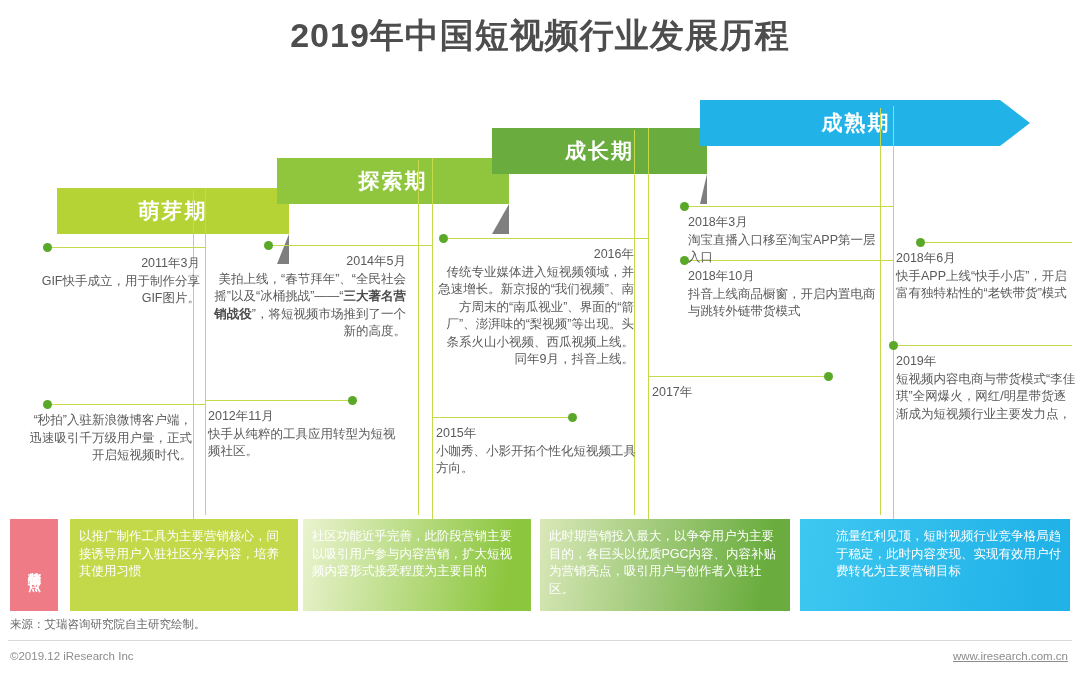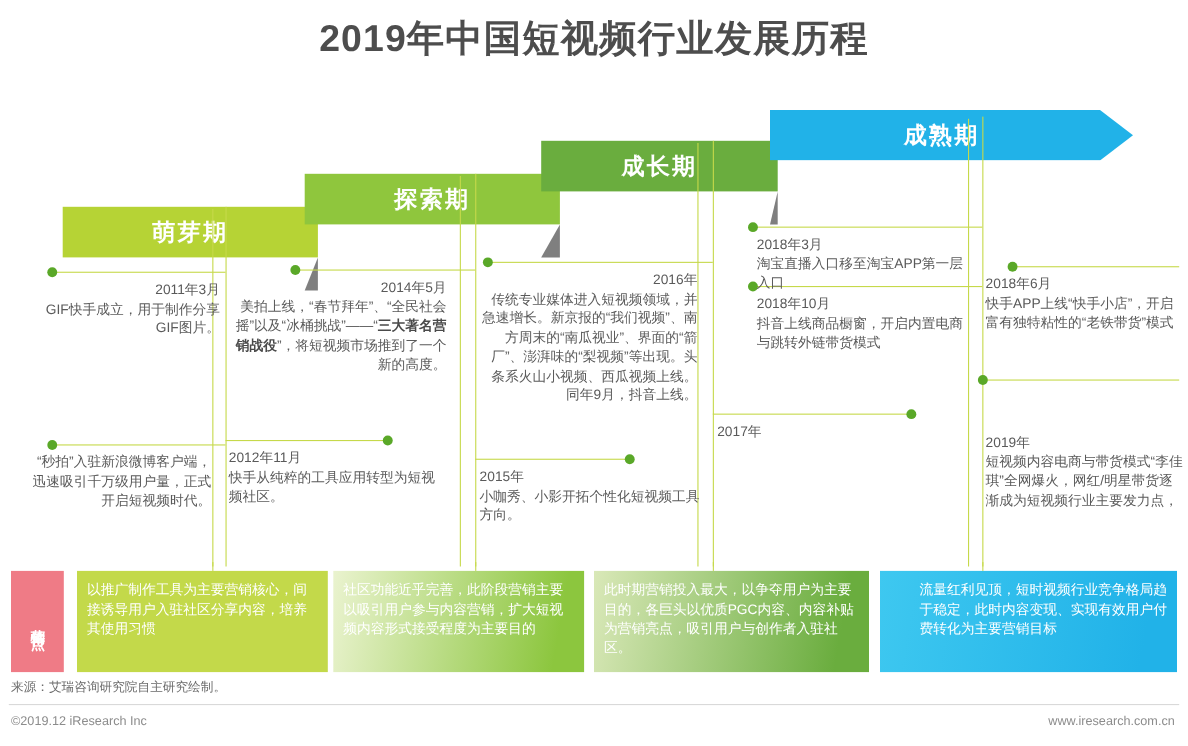--- a/index.html
+++ b/index.html
@@ -128,20 +128,21 @@
     position: absolute;
     left: 10px; top: 650px;
     font-size: 11.5px;
     color: #8c8c8c;
   }
   #site {
     position: absolute;
     right: 12px; top: 650px;
     font-size: 11.5px;
     color: #8c8c8c;
+    text-decoration: underline;
   }
 </style>
 </head>
 <body>
 
 <div id="title">2019年中国短视频行业发展历程</div>
 
 <div id="banners">
     <div class="banner" style="left: 57px; top: 188px; width: 232px; background: rgb(182, 211, 53);">
       <span>萌芽期</span>
@@ -194,21 +195,21 @@
     <div class="entry ra" style="left: 30px; top: 145px; width: 170px;"><span class="date">2011年3月</span><span>GIF快手成立，用于制作分享GIF图片。</span></div>
     <div class="entry ra" style="left: 22px; top: 302px; width: 170px;"><span>“秒拍”入驻新浪微博客户端，迅速吸引千万级用户量，正式开启短视频时代。</span></div>
     <div class="entry la" style="left: 208px; top: 298px; width: 190px;"><span class="date">2012年11月</span><span>快手从纯粹的工具应用转型为短视频社区。</span></div>
     <div class="entry ra" style="left: 208px; top: 143px; width: 198px;"><span class="date">2014年5月</span><span><span>美拍上线，“春节拜年”、“全民社会摇”以及“冰桶挑战”——“</span><b>三大著名营销战役</b><span>”，将短视频市场推到了一个新的高度。</span></span></div>
     <div class="entry ra" style="left: 438px; top: 136px; width: 196px;"><span class="date">2016年</span><span>传统专业媒体进入短视频领域，并急速增长。新京报的“我们视频”、南方周末的“南瓜视业”、界面的“箭厂”、澎湃味的“梨视频”等出现。头条系火山小视频、西瓜视频上线。同年9月，抖音上线。</span></div>
     <div class="entry la" style="left: 436px; top: 315px; width: 200px;"><span class="date">2015年</span><span>小咖秀、小影开拓个性化短视频工具方向。</span></div>
     <div class="entry la" style="left: 688px; top: 104px; width: 190px;"><span class="date">2018年3月</span><span>淘宝直播入口移至淘宝APP第一层入口</span></div>
     <div class="entry la" style="left: 688px; top: 158px; width: 190px;"><span class="date">2018年10月</span><span>抖音上线商品橱窗，开启内置电商与跳转外链带货模式</span></div>
     <div class="entry la" style="left: 652px; top: 274px; width: 200px;"><span class="date">2017年</span></div>
     <div class="entry la" style="left: 896px; top: 140px; width: 180px;"><span class="date">2018年6月</span><span>快手APP上线“快手小店”，开启富有独特粘性的“老铁带货”模式</span></div>
-    <div class="entry la" style="left: 896px; top: 243px; width: 180px; margin-top: 41px;"><span class="date">2019年</span><span>短视频内容电商与带货模式“李佳琪”全网爆火，网红/明星带货逐渐成为短视频行业主要发力点，</span></div>
+    <div class="entry la" style="left: 896px; top: 243px; width: 180px;"><span class="date">2019年</span><span>短视频内容电商与带货模式“李佳琪”全网爆火，网红/明星带货逐渐成为短视频行业主要发力点，</span></div>
   </div>
 
 <div id="market-row">
   <div id="market-label" style="background: rgb(239, 123, 134);">营销特点</div>
 <div class="mbox" style="left: 70px; width: 228px; background: rgb(195, 217, 74);">以推广制作工具为主要营销核心，间接诱导用户入驻社区分享内容，培养其使用习惯</div>
     <div class="mbox" style="left: 303px; width: 228px; background: linear-gradient(100deg, rgb(234, 243, 207) 0%, rgb(140, 198, 62) 88%);">社区功能近乎完善，此阶段营销主要以吸引用户参与内容营销，扩大短视频内容形式接受程度为主要目的</div>
     <div class="mbox" style="left: 540px; width: 250px; background: linear-gradient(100deg, rgb(217, 232, 184) 0%, rgb(106, 173, 62) 88%);">此时期营销投入最大，以争夺用户为主要目的，各巨头以优质PGC内容、内容补贴为营销亮点，吸引用户与创作者入驻社区。</div>
     <div class="mbox" style="left: 800px; width: 270px; background: linear-gradient(100deg, rgb(62, 200, 240) 0%, rgb(33, 178, 232) 88%); padding-left: 36px;">流量红利见顶，短时视频行业竞争格局趋于稳定，此时内容变现、实现有效用户付费转化为主要营销目标</div>
     <div class="mtick" style="left: 193px; background: rgb(198, 217, 74);"></div>
     <div class="mtick" style="left: 432px; background: rgb(198, 217, 74);"></div>

